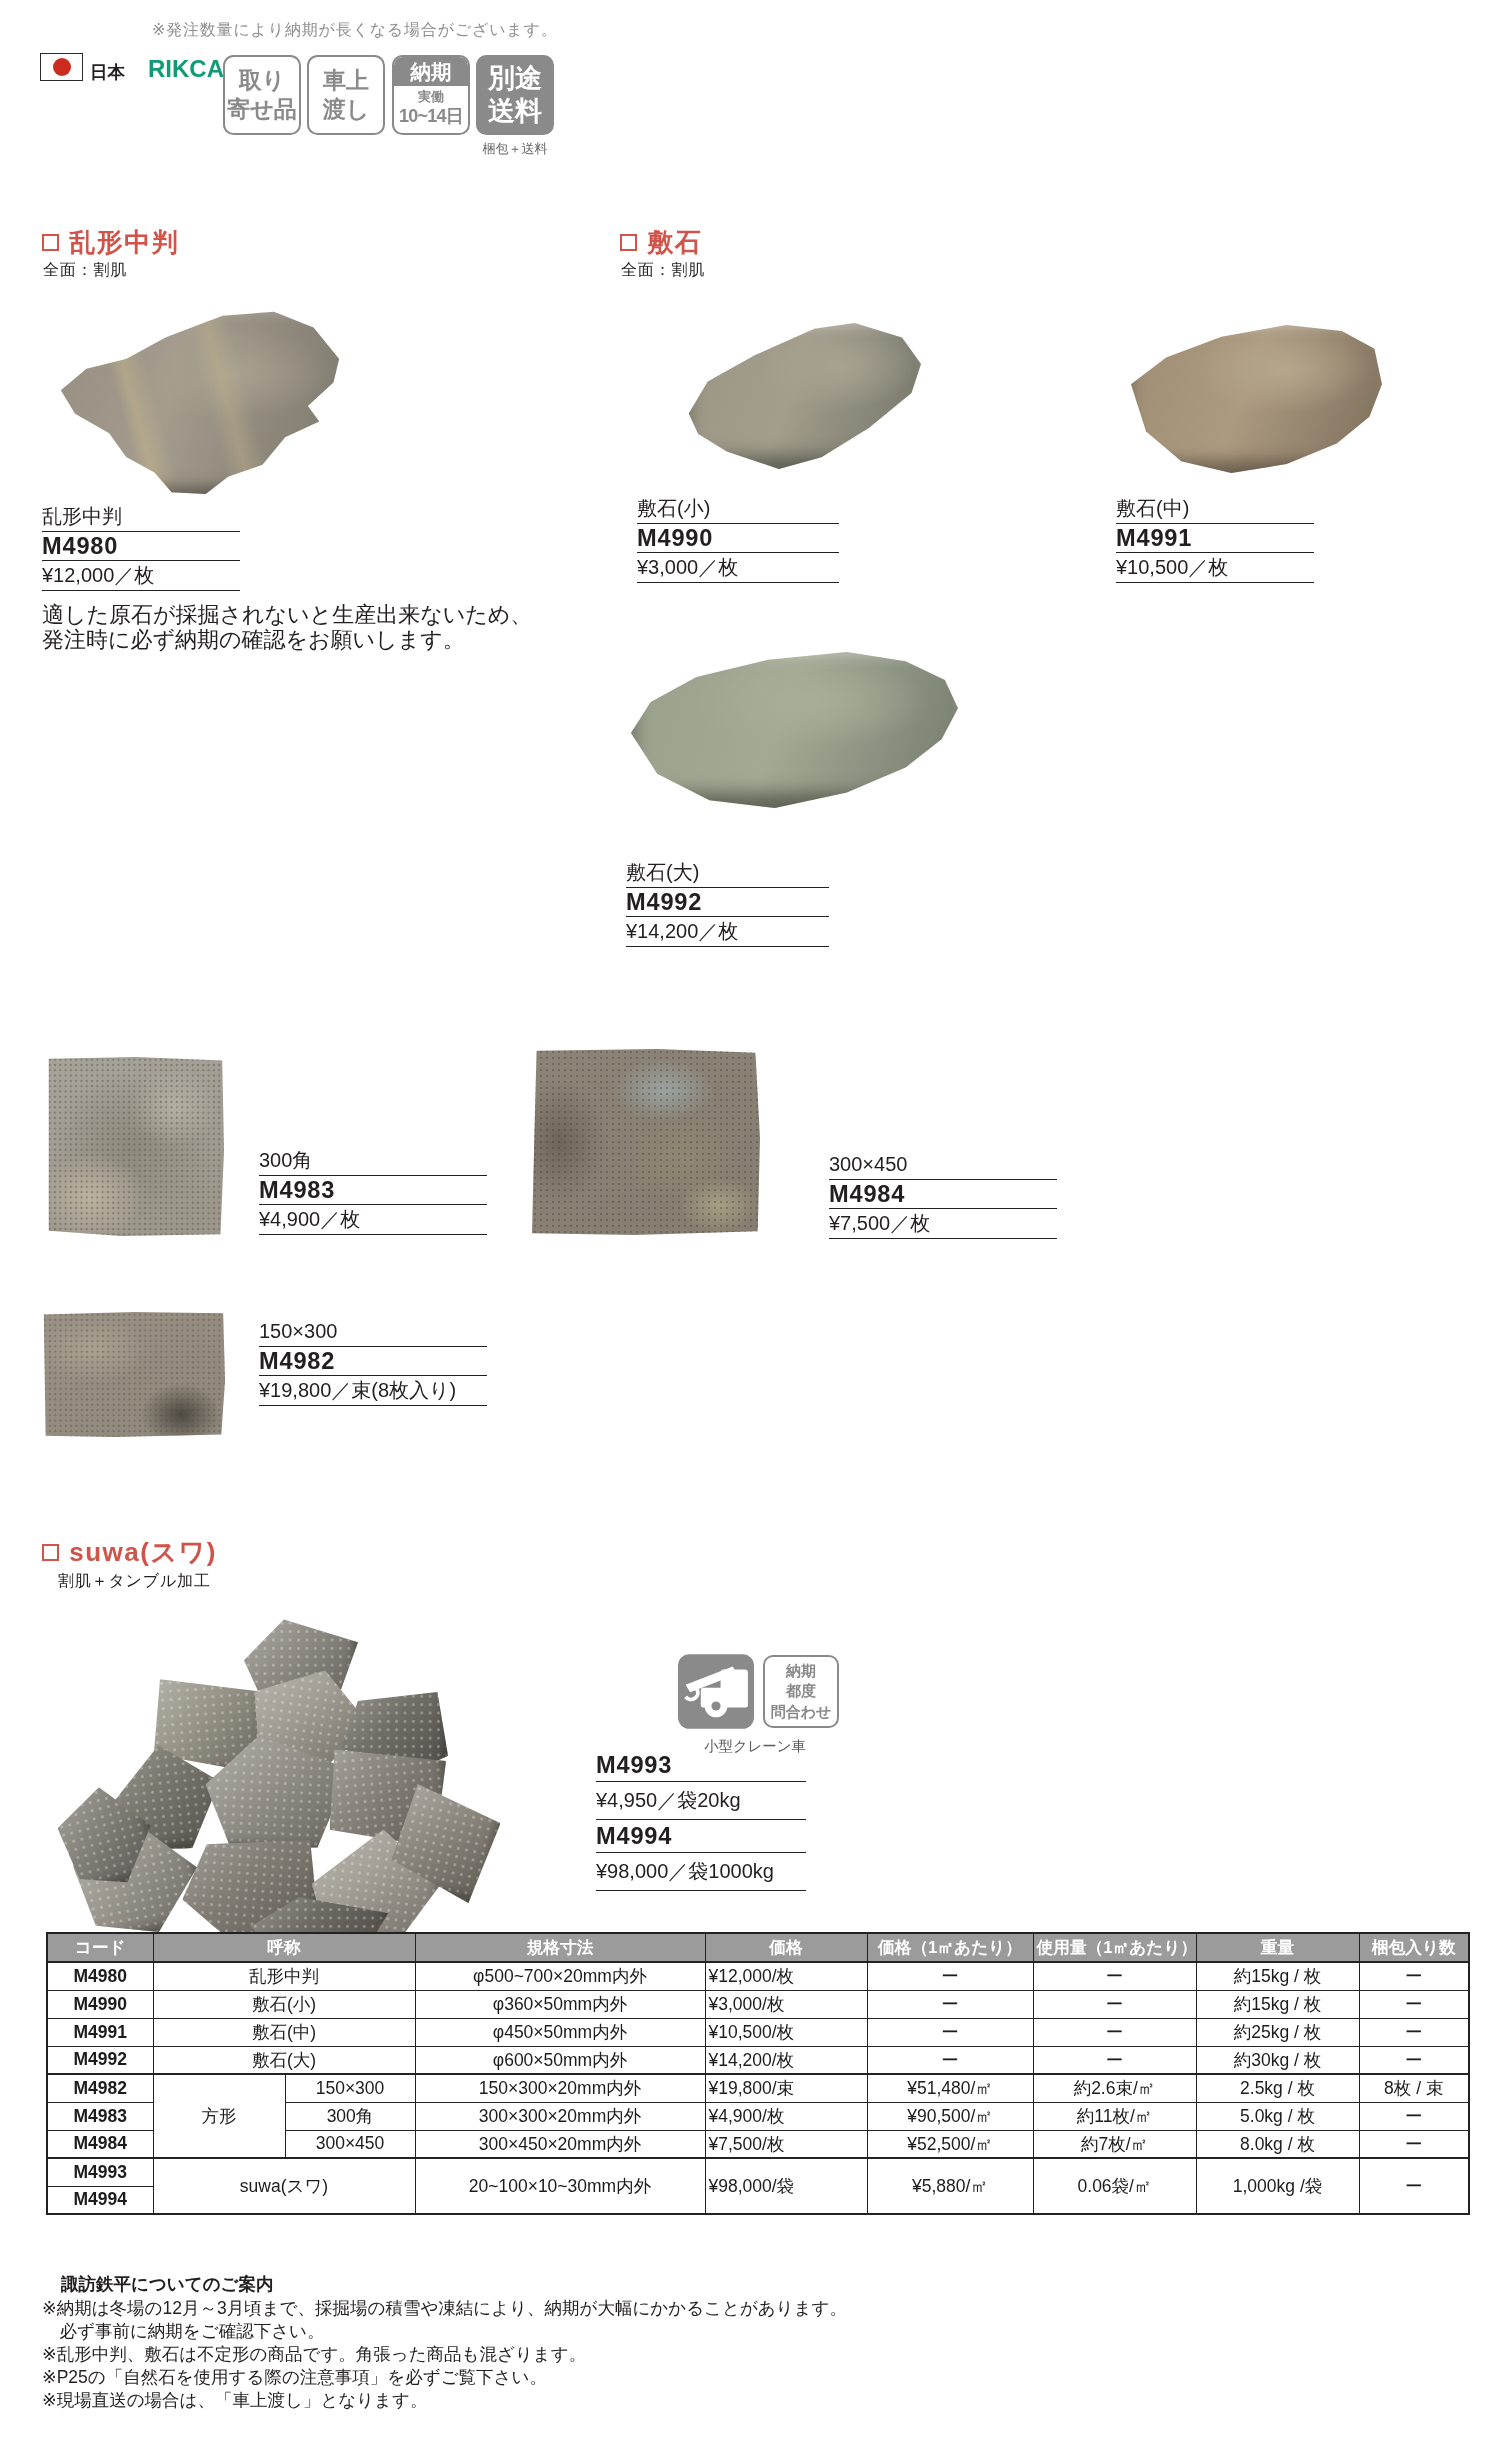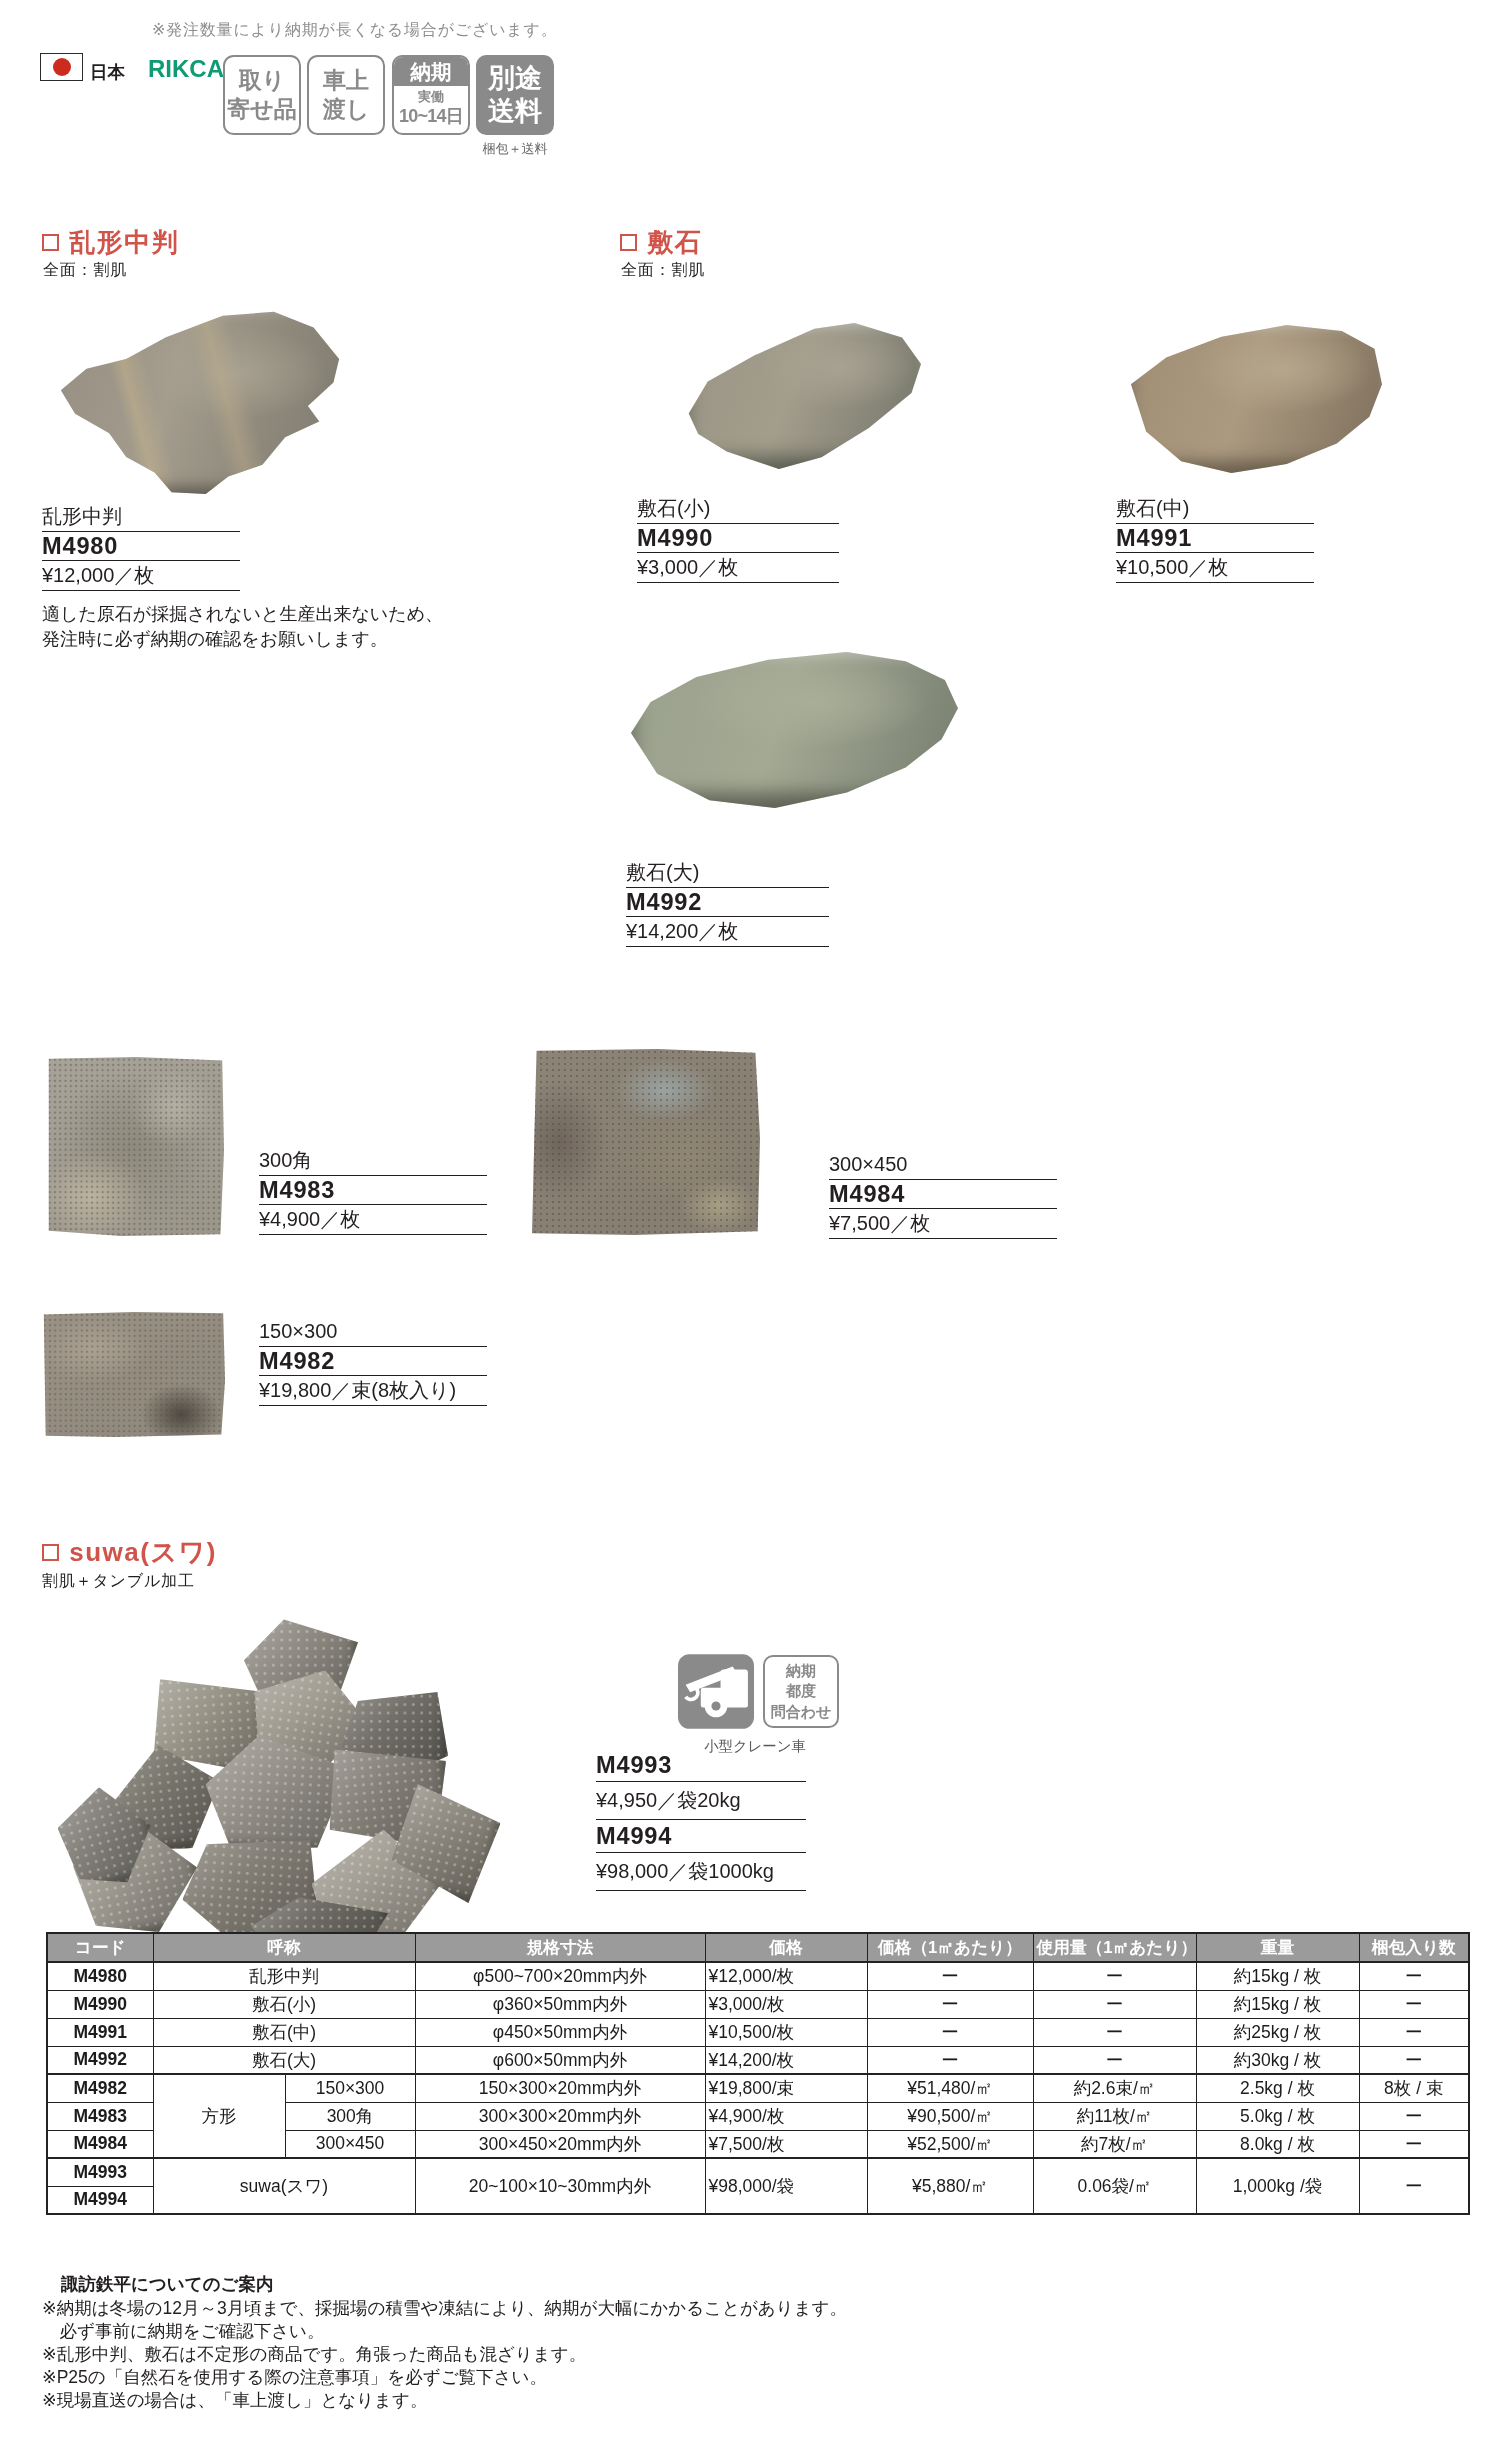--- a/index.html
+++ b/index.html
@@ -36,21 +36,21 @@
   .subttl{position:absolute;font-size:16px;color:#231f20;letter-spacing:0.8px;}
 
   
   .card{position:absolute;}
   .card .row{border-bottom:1.5px solid #231f20;display:flex;align-items:center;}
   .card .nm{height:30px;font-size:20px;}
   .card .cd{height:29px;font-size:23.6px;font-weight:bold;letter-spacing:0.8px;}
   .card .pr{height:30px;font-size:20px;}
   .scard .cd{height:33px;}
   .scard .pr{height:38px;}
-  .pnote{position:absolute;left:42px;top:602px;width:548px;font-size:18px;line-height:25px;}
+  .pnote{position:absolute;left:42px;top:602px;width:548px;font-size:22px;line-height:25px;}
 
   
   .photo{position:absolute;}
   .stoneA{left:58px;top:304px;width:284px;height:196px;
     background:
       linear-gradient(75deg, transparent 26%, rgba(196,178,138,.5) 30%, transparent 37%, transparent 52%, rgba(196,178,138,.38) 58%, transparent 65%),
       radial-gradient(ellipse 55% 40% at 62% 35%, #a8a191 0%, rgba(0,0,0,0) 60%),
       linear-gradient(105deg,#958e82,#a49d8e 40%,#8f897c 70%,#7e7a6f);
     clip-path:polygon(1% 44%,10% 33%,24% 28%,38% 17%,58% 6%,76% 4%,90% 12%,99% 28%,97% 40%,88% 52%,92% 60%,80% 68%,72% 82%,60% 88%,52% 97%,40% 96%,34% 86%,24% 78%,18% 66%,6% 56%);
     box-shadow:inset 0 -21px 13.7px -7.6px rgba(55,50,44,.55), inset 0 12px 16.7px -9px rgba(255,255,255,.42);}
@@ -234,21 +234,21 @@
   <div class="card" style="left:259px;top:1317px;width:228px;">
     <div class="row nm">150×300</div>
     <div class="row cd">M4982</div>
     <div class="row pr">¥19,800／束(8枚入り)</div>
   </div>
 
   <div class="sec" style="left:42px;top:1535px;">
     <span class="sqr"></span>
     <span class="sectext">suwa(スワ)</span>
   </div>
-  <div class="subttl" style="left:42px;top:1571px;">割肌＋タンブル加工</div>
+  <div class="subttl" style="left:58px;top:1571px;">割肌＋タンブル加工</div>
 
   <div class="pile">
     <i></i>
       <i></i>
       <i></i>
       <i></i>
       <i></i>
       <i></i>
       <i></i>
       <i></i>

